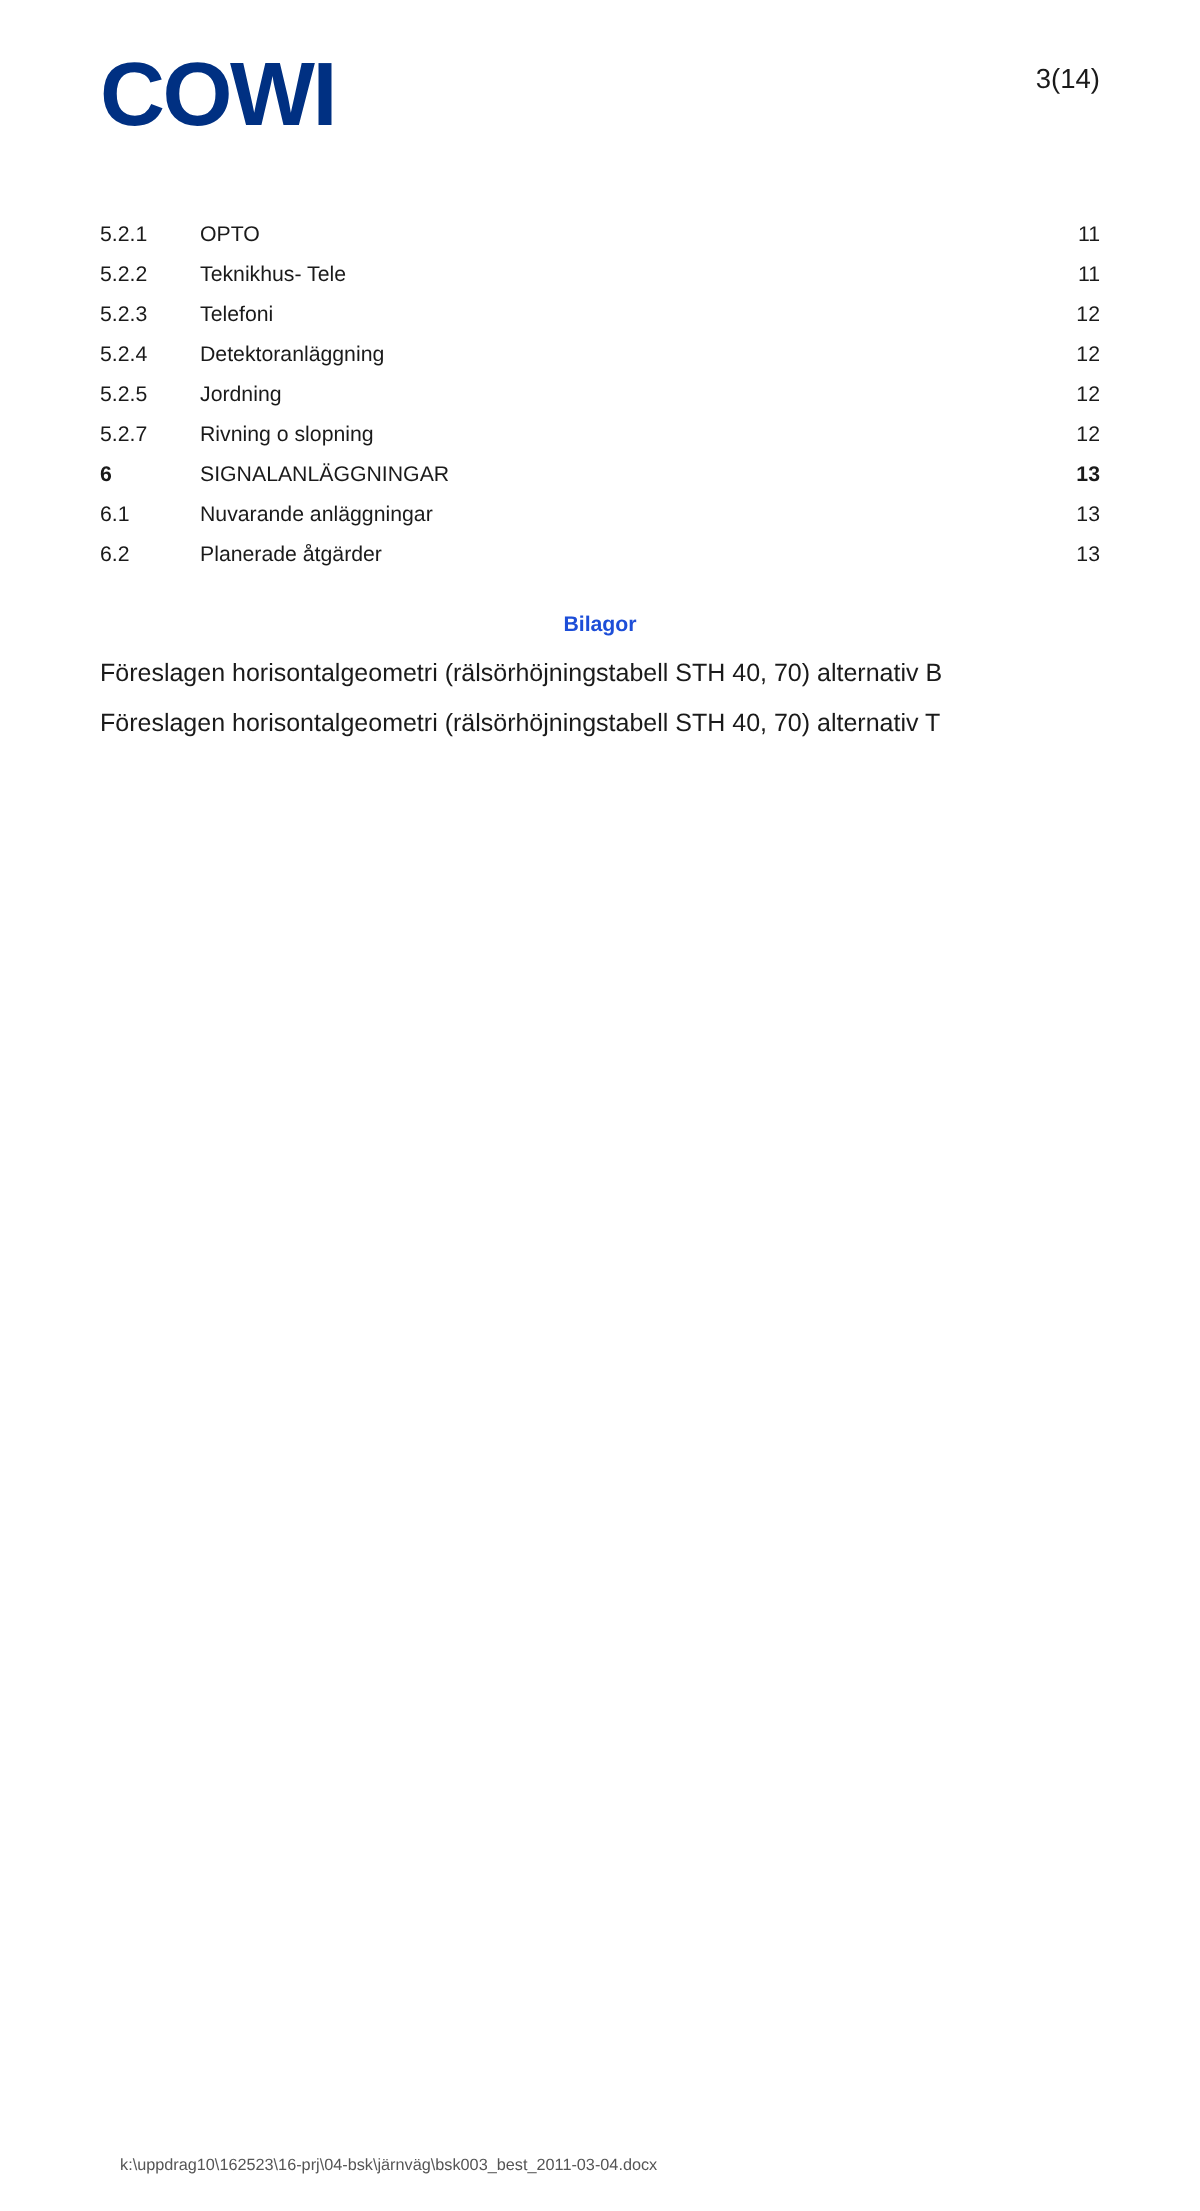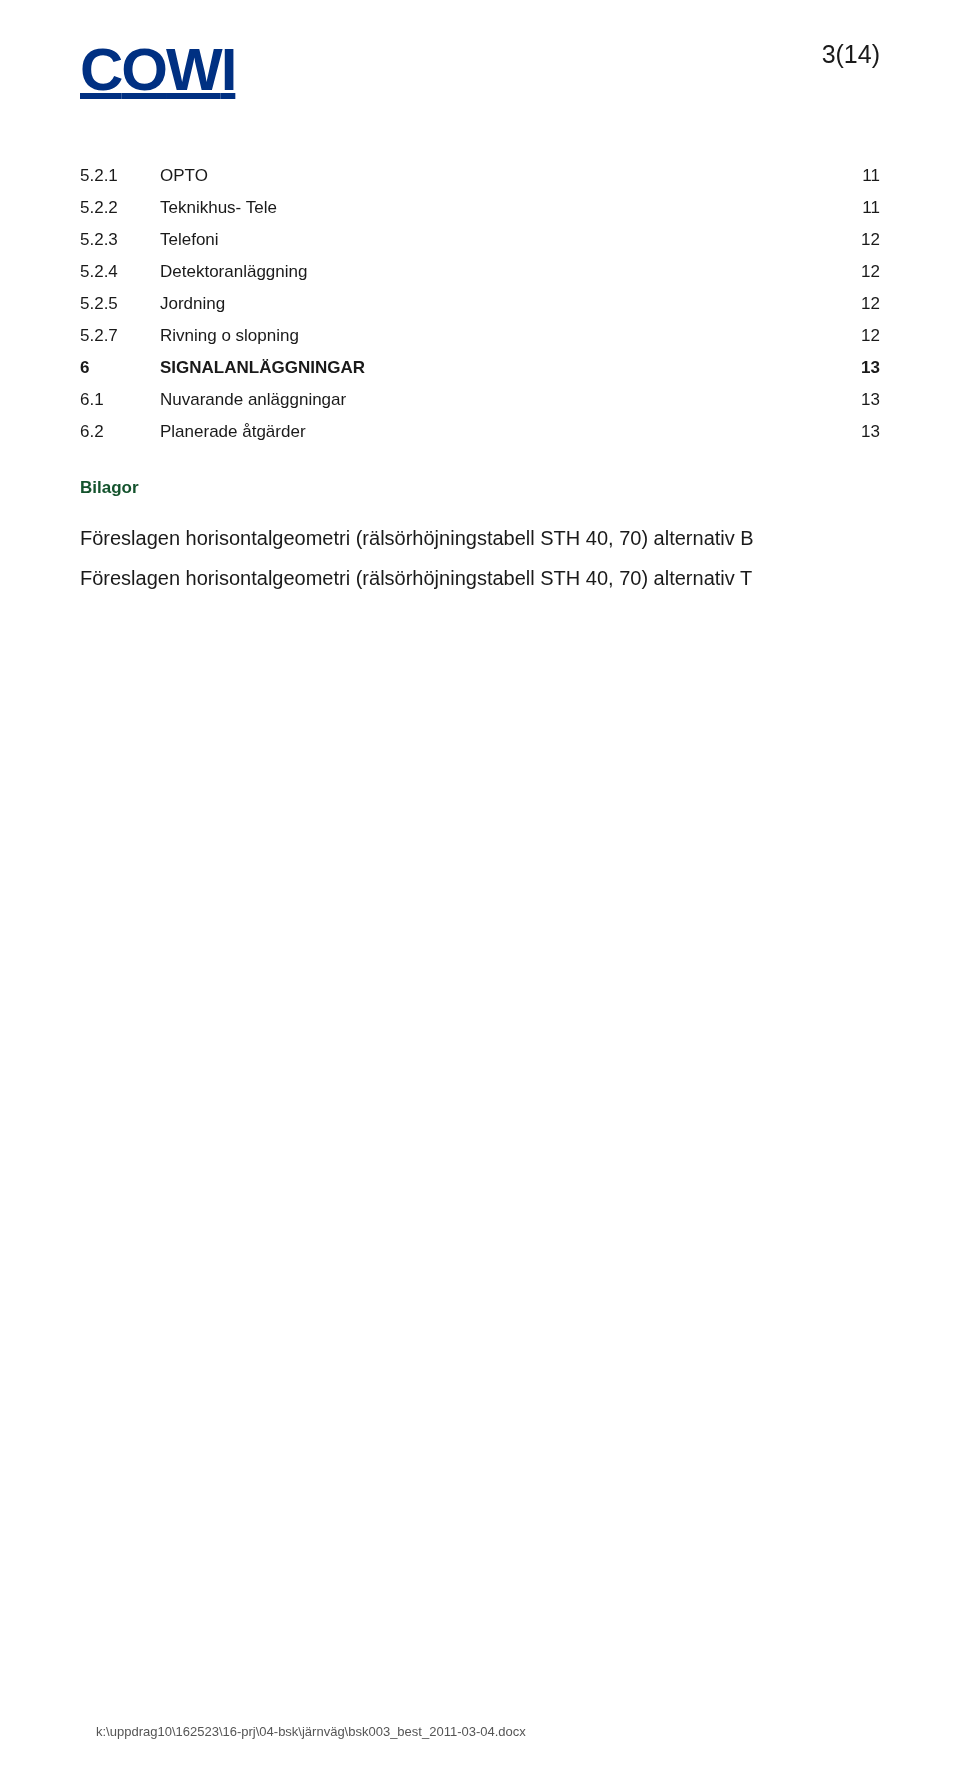--- a/index.html
+++ b/index.html
@@ -32,34 +32,33 @@
       margin-bottom: 60px;
       border-bottom: none;
     }
 
     .logo-area {
       display: flex;
       align-items: center;
     }
 
     .logo-text {
-      font-size: 60px;
+      font-size: 72px;
       font-weight: 900;
       color: #003082;
       letter-spacing: -2px;
       line-height: 1;
       font-family: Arial, Helvetica, sans-serif;
-      text-decoration: underline;
     }
 
     .page-number {
-      font-size: 25px;
-      color: #1a1a1a;
-      font-weight: normal;
-      margin-top: 0;
+      font-size: 22px;
+      color: #1a1a1a;
+      font-weight: normal;
+      margin-top: 10px;
     }
 
     .toc-table {
       width: 100%;
       border-collapse: collapse;
     }
 
     .toc-table tr td {
       padding: 6px 0;
       vertical-align: top;
@@ -71,21 +70,21 @@
       width: 80px;
       font-weight: normal;
     }
 
     .toc-table tr td.toc-label {
       font-weight: normal;
       padding-right: 20px;
     }
 
     .toc-table tr td.toc-label.bold {
-      font-weight: bold;
+      font-weight: normal;
     }
 
     .toc-table tr td.toc-page {
       text-align: right;
       width: 60px;
       font-weight: normal;
     }
 
     .toc-table tr td.toc-number.bold {
       font-weight: bold;
@@ -95,22 +94,23 @@
       font-weight: bold;
     }
 
     .bilagor-section {
       margin-top: 30px;
     }
 
     .bilagor-title {
       font-size: 17px;
       font-weight: bold;
-      color: #14532d;
-      margin-bottom: 25px;
+      color: #1d4ed8;
+      margin-bottom: 14px;
+      text-align: center;
     }
 
     .bilagor-item {
       font-size: 20px;
       color: #1a1a1a;
       margin-bottom: 10px;
       line-height: 1.5;
     }
 
     .footer {

